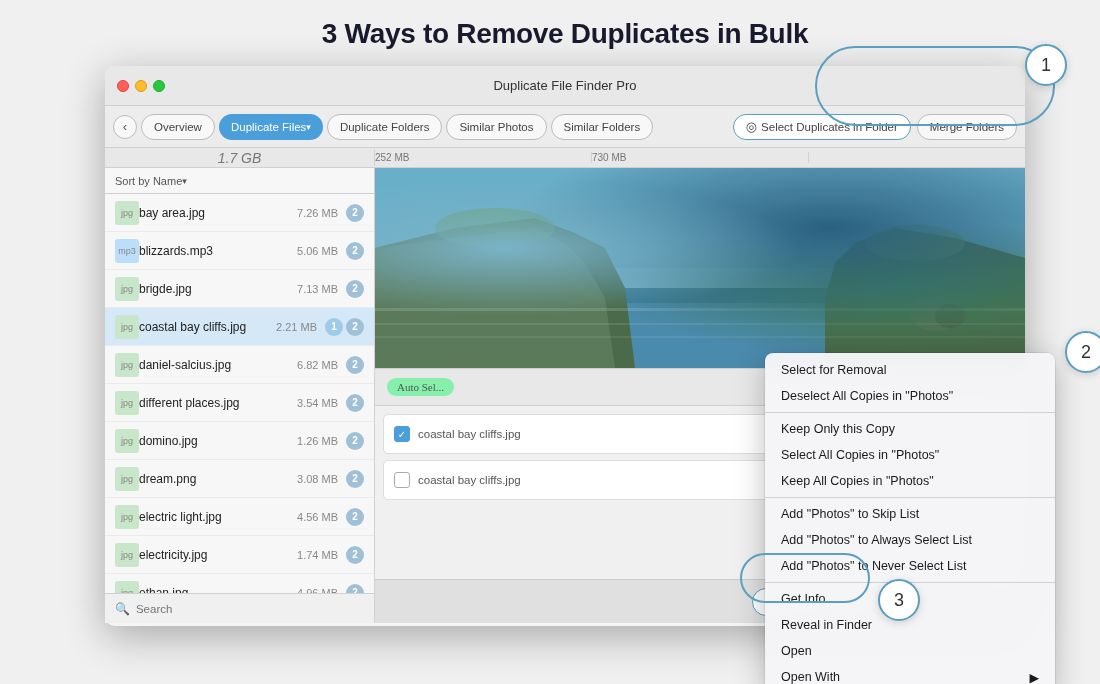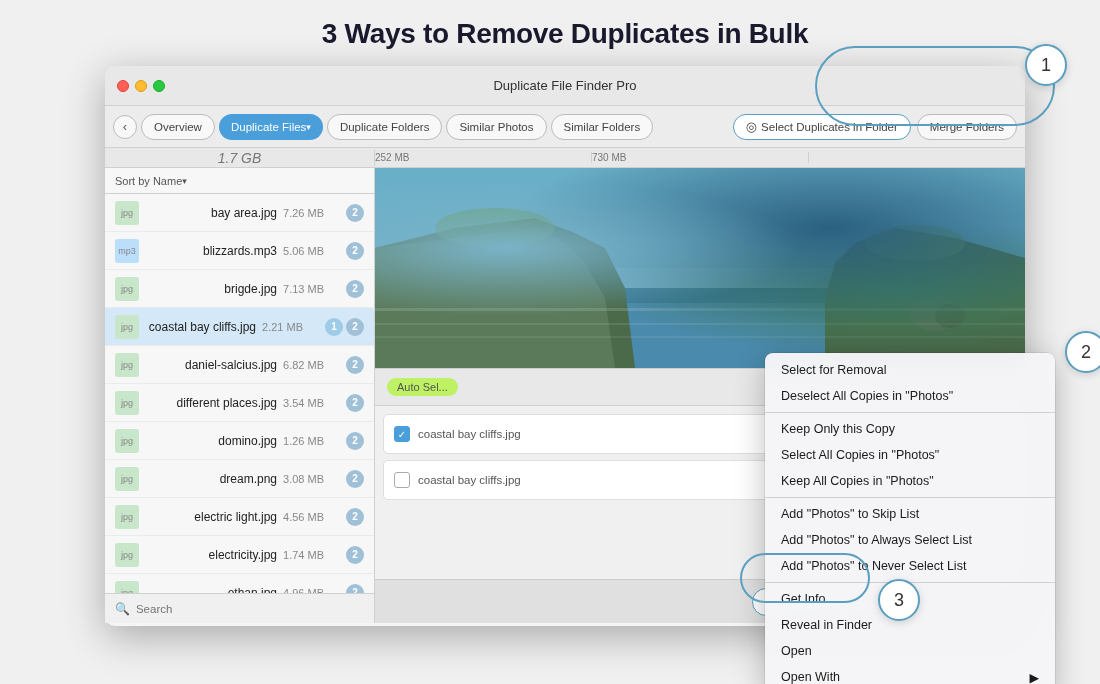--- a/index.html
+++ b/index.html
@@ -198,23 +198,21 @@
       overflow-y: auto;
       flex: 1;
     }
 
     .file-item {
       height: 38px;
       display: flex;
       align-items: center;
       padding: 0 10px;
       border-bottom: 1px solid #ebebeb;
-      gap: 6px;
-      cursor: pointer;
-      text-align: right;
+      cursor: pointer;
     }
 
     .file-item.selected {
       background: #d4e8f8;
     }
 
     .file-icon {
       width: 24px;
       height: 24px;
       background: #ddd;
@@ -236,21 +234,21 @@
       color: #222;
       white-space: nowrap;
       overflow: hidden;
       text-overflow: ellipsis;
     }
 
     .file-size {
       font-size: 11px;
       color: #888;
       white-space: nowrap;
-      margin-right: 16px;
+      margin-right: 8px;
     }
 
     .dup-badge {
       width: 18px;
       height: 18px;
       border-radius: 50%;
       background: #a0c0d8;
       display: flex;
       align-items: center;
       justify-content: center;
@@ -331,24 +329,25 @@
       border-bottom: 1px solid #d0d0d0;
       display: flex;
       align-items: center;
       padding: 0 12px;
       gap: 8px;
     }
 
     .auto-select-label {
       font-size: 11px;
       color: #555;
-      background: #bef264;
+      background: #86efac;
       border-radius: 10px;
       padding: 3px 10px;
       cursor: pointer;
+      font-family: Liberation Serif, serif;
     }
 
     .dup-info {
       margin-left: auto;
       font-size: 11.5px;
       color: #666;
     }
 
     .duplicate-rows {
       padding: 8px;

